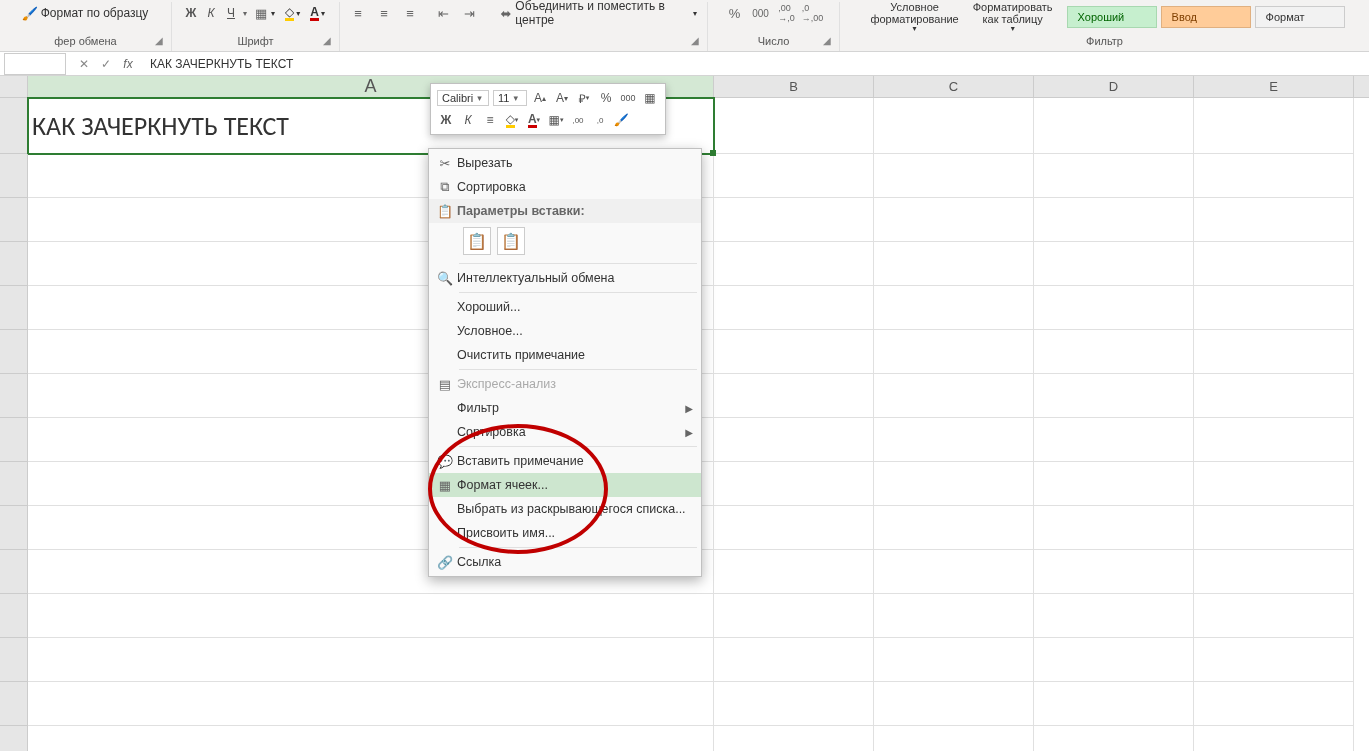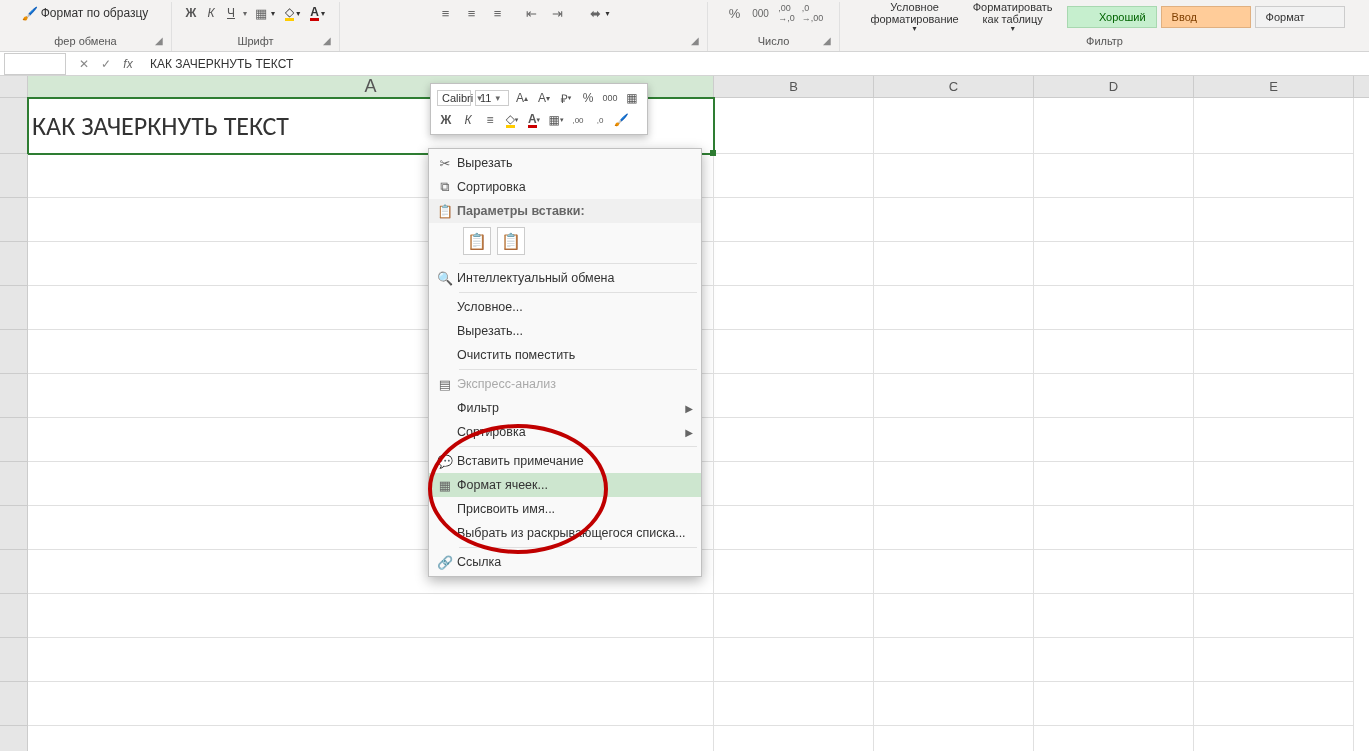--- a/index.html
+++ b/index.html
@@ -8,21 +8,21 @@
 
 .ribbon { height: 52px; background: #f3f2f1; border-bottom: 1px solid #d4d4d4; display: flex; align-items: flex-start; padding-top: 2px; }
 .ribbon-group { display: flex; flex-direction: column; align-items: center; height: 100%; border-right: 1px solid #e0e0e0; position: relative; padding: 0 6px; }
 .ribbon-group-label { font-size: 11px; color: #555; position: absolute; bottom: 4px; left: 0; right: 0; text-align: center; }
 .ribbon-group-launcher { position: absolute; bottom: 4px; right: 4px; width: 12px; height: 12px; color: #888; font-size: 10px; cursor: pointer; }
 .ribbon-btn { display: inline-flex; align-items: center; gap: 2px; padding: 2px 4px; cursor: pointer; color: #333; font-size: 12px; }
 .ribbon-row { display: flex; align-items: center; gap: 2px; height: 22px; }
 .ribbon-icon { width: 16px; height: 16px; display: inline-flex; align-items: center; justify-content: center; font-size: 13px; color: #666; }
 .big-btn { display: flex; flex-direction: column; align-items: center; padding: 2px 6px; cursor: pointer; font-size: 11px; line-height: 1.1; }
 .style-chip { border: 1px solid #ccc; padding: 4px 10px; font-size: 11px; min-width: 90px; cursor: pointer; }
-.style-chip.good { background: #c6efce; color: #006400; border-color: #a8d8b0; text-align: right; }
+.style-chip.good { background: #c6efce; color: #006400; border-color: #a8d8b0; }
 .style-chip.input { background: #ffcc99; color: #7f3f00; border-color: #e0b080; }
 .style-chip.output { background: #f2f2f2; }
 
 
 .formula-bar { height: 24px; display: flex; align-items: center; border-bottom: 1px solid #d4d4d4; background: #fff; }
 .namebox { width: 62px; height: 22px; border: 1px solid #ccc; margin: 0 4px; display: flex; align-items: center; justify-content: center; }
 .fb-btns { display: flex; gap: 6px; padding: 0 6px; color: #888; }
 .fb-btn { width: 16px; text-align: center; cursor: pointer; }
 .fx { font-style: italic; color: #666; }
 .fb-input { flex: 1; padding: 0 8px; font-size: 12px; }
@@ -123,20 +123,21 @@
       <span style="width:6px"></span>
       <span class="ribbon-btn">
           <span class="ribbon-icon">⇤</span>
         </span>
       <span class="ribbon-btn">
           <span class="ribbon-icon">⇥</span>
         </span>
       <span style="width:10px"></span>
       <span class="ribbon-btn">
         <span class="ribbon-icon">⬌</span>
+        <span>Объединить и поместить в центре</span>
         <span class="dd" style="font-size:8px">▾</span>
       </span>
     </div>
     <div class="ribbon-group-launcher">◢</div>
   </div>
 
   <div class="ribbon-group" style="width:132px">
     <div class="ribbon-row">
       <span class="ribbon-btn">
           <span class="ribbon-icon">%</span>
@@ -317,21 +318,21 @@
         <div class="cell" style="width:160px"></div>
         <div class="cell" style="width:160px"></div>
         <div class="cell" style="width:160px"></div>
       </div>
     <div class="sel-handle" style="left:710px; top:52px"></div>
   </div>
 </div>
 
 <div class="mini-toolbar">
   <div class="mini-row">
-    <div class="mini-sel" style="width:34px">
+    <div class="mini-sel" style="width:52px">
         <span>Calibri</span>
         <span class="dd">▾</span>
       </div>
     <div class="mini-sel" style="width:34px">
         <span>11</span>
         <span class="dd">▾</span>
       </div>
     <span class="mini-btn">A<sup style="font-size:8px">▴</sup></span>
     <span class="mini-btn">A<sup style="font-size:8px">▾</sup></span>
     <span class="mini-btn">₽<span class="dd" style="font-size:7px">▾</span></span>
@@ -380,29 +381,29 @@
       </div>
   </div>
   <div class="cm-sep"></div>
   <div class="cm-item">
     <span class="cm-icon">🔍</span>
     <span class="cm-text">Интеллектуальный обмена</span>
   </div>
   <div class="cm-sep"></div>
   <div class="cm-item">
     <span class="cm-icon"></span>
+    <span class="cm-text">Хороший...</span>
+  </div>
+  <div class="cm-item">
+    <span class="cm-icon"></span>
     <span class="cm-text">Условное...</span>
   </div>
   <div class="cm-item">
     <span class="cm-icon"></span>
-    <span class="cm-text">Вырезать...</span>
-  </div>
-  <div class="cm-item">
-    <span class="cm-icon"></span>
-    <span class="cm-text">Очистить поместить</span>
+    <span class="cm-text">Очистить примечание</span>
   </div>
   <div class="cm-sep"></div>
   <div class="cm-item disabled">
     <span class="cm-icon">▤</span>
     <span class="cm-text">Экспресс-анализ</span>
   </div>
   <div class="cm-item">
     <span class="cm-icon"></span>
     <span class="cm-text">Фильтр</span>
     <span class="cm-arrow">▶</span>
@@ -416,25 +417,25 @@
   <div class="cm-item">
     <span class="cm-icon">💬</span>
     <span class="cm-text">Вставить примечание</span>
   </div>
   <div class="cm-item sel">
     <span class="cm-icon">▦</span>
     <span class="cm-text">Формат ячеек...</span>
   </div>
   <div class="cm-item">
     <span class="cm-icon"></span>
+    <span class="cm-text">Выбрать из раскрывающегося списка...</span>
+  </div>
+  <div class="cm-item">
+    <span class="cm-icon"></span>
     <span class="cm-text">Присвоить имя...</span>
-  </div>
-  <div class="cm-item">
-    <span class="cm-icon"></span>
-    <span class="cm-text">Выбрать из раскрывающегося списка...</span>
   </div>
   <div class="cm-sep"></div>
   <div class="cm-item">
     <span class="cm-icon">🔗</span>
     <span class="cm-text">Ссылка</span>
   </div>
 </div>
 
 <div class="highlight-circle"></div>
 

